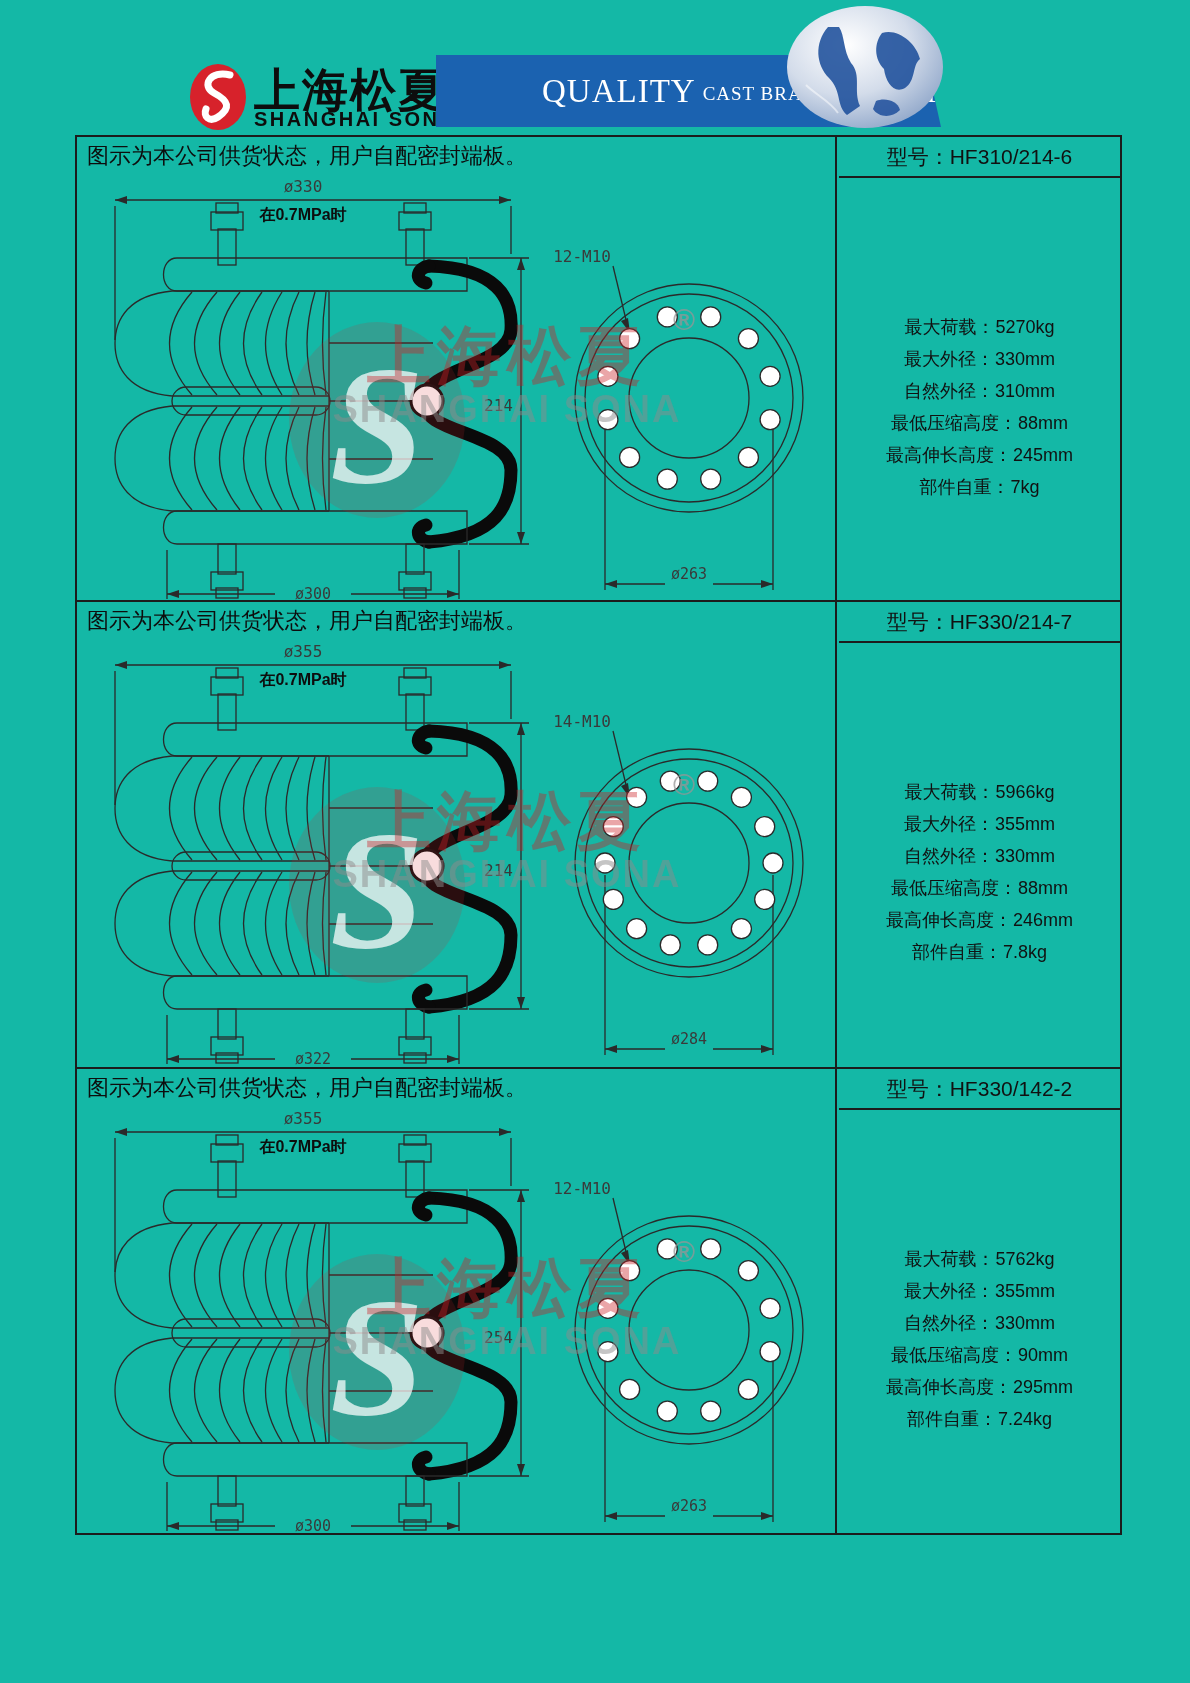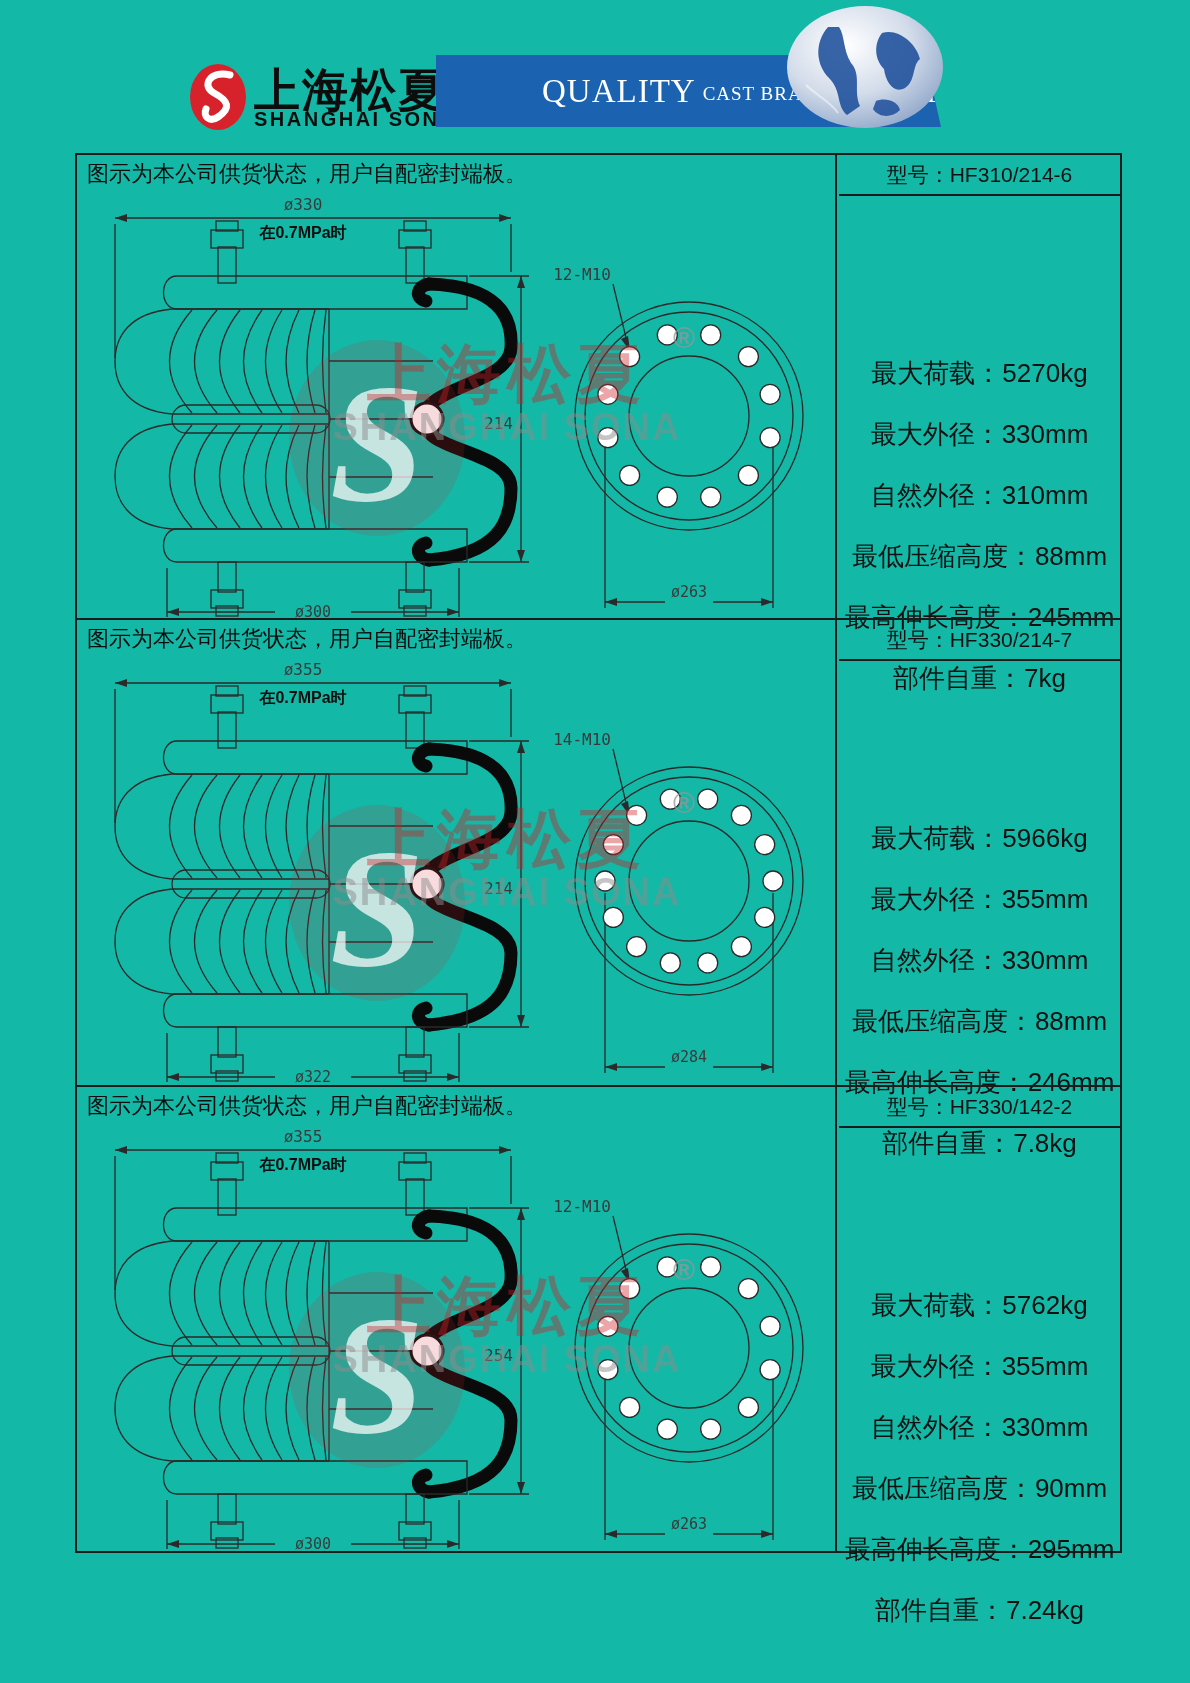--- a/index.html
+++ b/index.html
@@ -17,41 +17,41 @@
   .banner{position:absolute;left:436px;top:55px;width:505px;height:72px;background:#1b62b0;
           clip-path:polygon(0 0,calc(100% - 16px) 0,100% 100%,0 100%);
           display:flex;align-items:center;padding-left:106px;box-sizing:border-box;
           color:#fff;font-family:"Liberation Serif",serif;white-space:nowrap;}
   .banner .big{font-size:33px;letter-spacing:1px;}
   .banner .small{font-size:19px;margin:6px 2px 0 7px;letter-spacing:1px;}
   .banner .small2{font-size:19px;margin:6px 2px 0 7px;letter-spacing:1px;}
   .globe{position:absolute;left:786px;top:5px;width:158px;height:124px;}
 
   
-  .tbl{position:absolute;left:75px;top:153px;width:1047px;height:1400px;
+  .tbl{position:absolute;left:75px;top:135px;width:1047px;height:1400px;
        border:2px solid #1c1c1c;box-sizing:border-box;}
   .section{position:absolute;left:0;width:100%;height:467px;box-sizing:border-box;}
   .section.s1{top:0;}
   .section.s2{top:463px;border-top:2px solid #1c1c1c;}
   .section.s3{top:930px;border-top:2px solid #1c1c1c;height:466px;}
   .left-cell{position:absolute;left:0;top:0;width:760px;height:100%;
              border-right:2px solid #1c1c1c;box-sizing:border-box;}
   .caption{position:absolute;left:10px;top:4px;font-size:22px;
            font-family:"Liberation Serif",serif;color:#0d0d0d;white-space:nowrap;}
   svg.draw{position:absolute;left:0;top:33px;}
   .right-cell{position:absolute;left:762px;top:0;right:0;height:100%;}
   .model-row{height:39px;border-bottom:2px solid #1c1c1c;display:flex;align-items:center;
              justify-content:center;font-size:21px;
              font-family:"Liberation Serif",serif;}
   .model-val{font-family:"Liberation Sans",sans-serif;}
   .specs{margin-top:133px;display:flex;flex-direction:column;align-items:center;}
   .spec-row{display:flex;justify-content:center;align-items:baseline;gap:1px;
-            line-height:32px;font-size:26px;}
+            line-height:32px;font-size:18px;}
   .spec-label{font-family:"Liberation Serif",serif;}
-  .spec-value{font-family:"Liberation Sans",sans-serif;margin-top:28px;}
+  .spec-value{font-family:"Liberation Sans",sans-serif;}
 
   
   .page-num{position:absolute;left:650px;top:1545px;width:472px;text-align:center;
             font-size:21px;font-weight:bold;letter-spacing:4px;
             font-family:"Liberation Serif",serif;color:#0d0d0d;}
 
   
   .ln{fill:none;stroke:#2a2a2a;stroke-width:1.3px;}
   .thick{fill:none;stroke:#0a0a0a;stroke-width:13px;stroke-linecap:round;}
   .arr{fill:#2a2a2a;stroke:none;}

